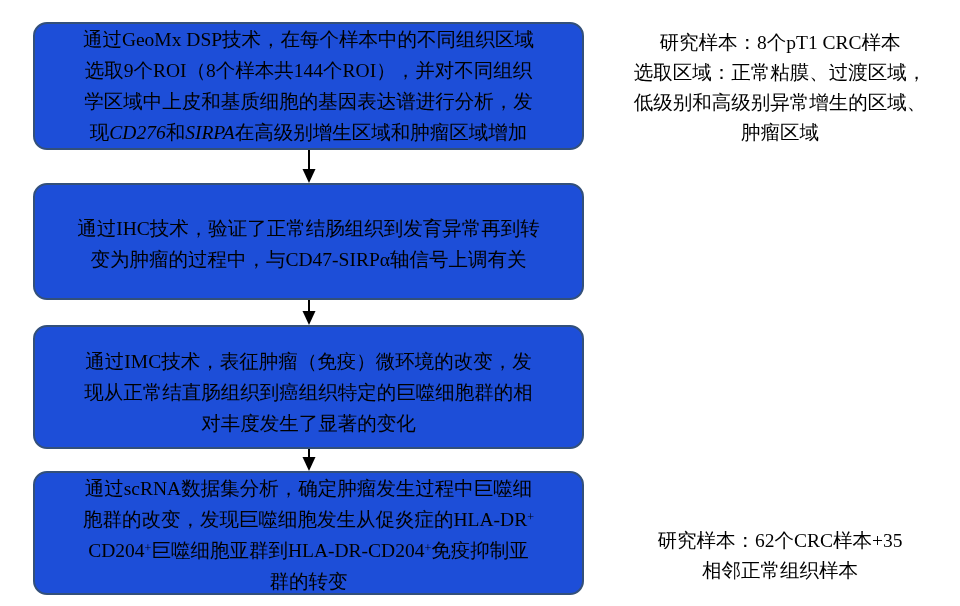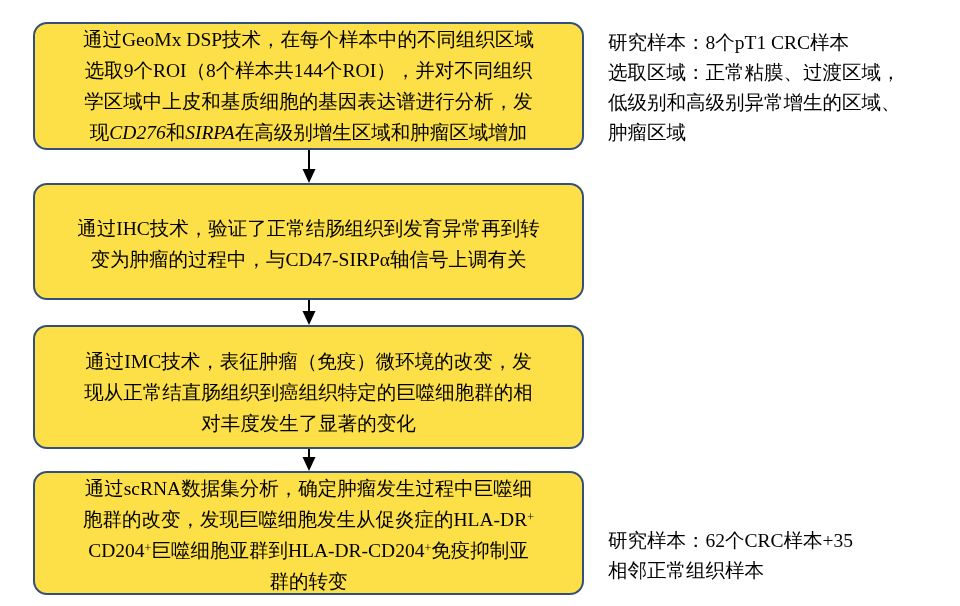--- a/index.html
+++ b/index.html
@@ -24,21 +24,21 @@
     width: 960px;
     height: 606px;
   }
 
   
   .flow-box {
     position: absolute;
     box-sizing: border-box;
     border: 2px solid #33507a;
     border-radius: 14px;
-    background: #fde047;
+    background: #1d4ed8;
     display: flex;
     align-items: center;
     justify-content: center;
   }
   .flow-box-text {
     display: block;
     width: 100%;
     text-align: center;
     font-family: "Liberation Serif", "DejaVu Serif", serif;
     font-size: 19.5px;
@@ -81,20 +81,21 @@
   #connector-2 { top: 300px; height: 25px; }
   #connector-3 { top: 449px; height: 22px; }
 
   
   .side-note {
     position: absolute;
     font-family: "Liberation Serif", "DejaVu Serif", serif;
     font-size: 19.5px;
     line-height: 30px;
     color: #000000;
+    text-align: center;
     white-space: pre-line;
   }
   #side-note-top    { left: 608px; top: 28px;  width: 344px; }
   #side-note-bottom { left: 608px; top: 519px; width: 344px; margin-top: 7px; }
 </style>
 </head>
 <body>
 
 <div id="canvas">
 

